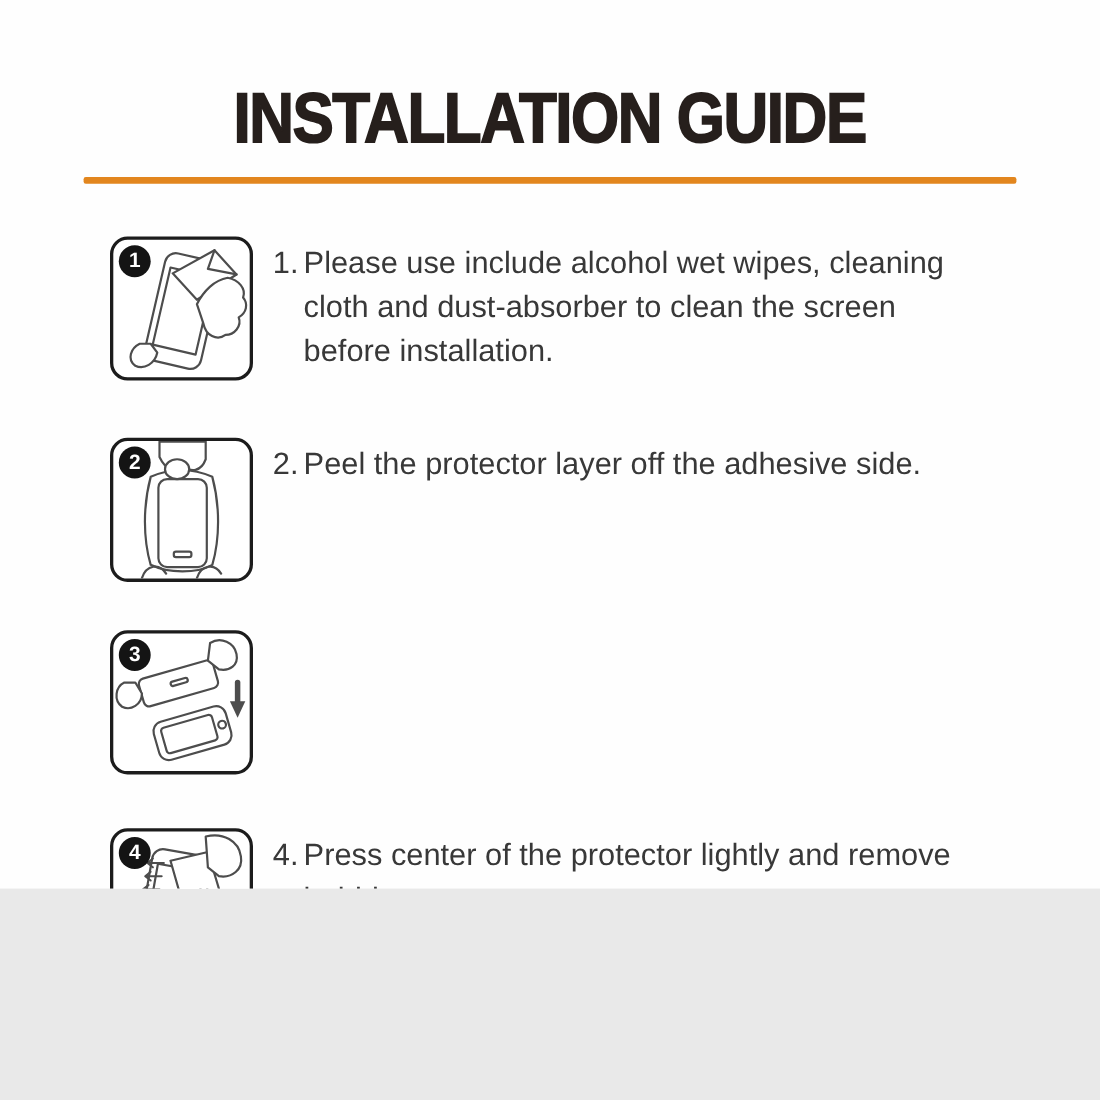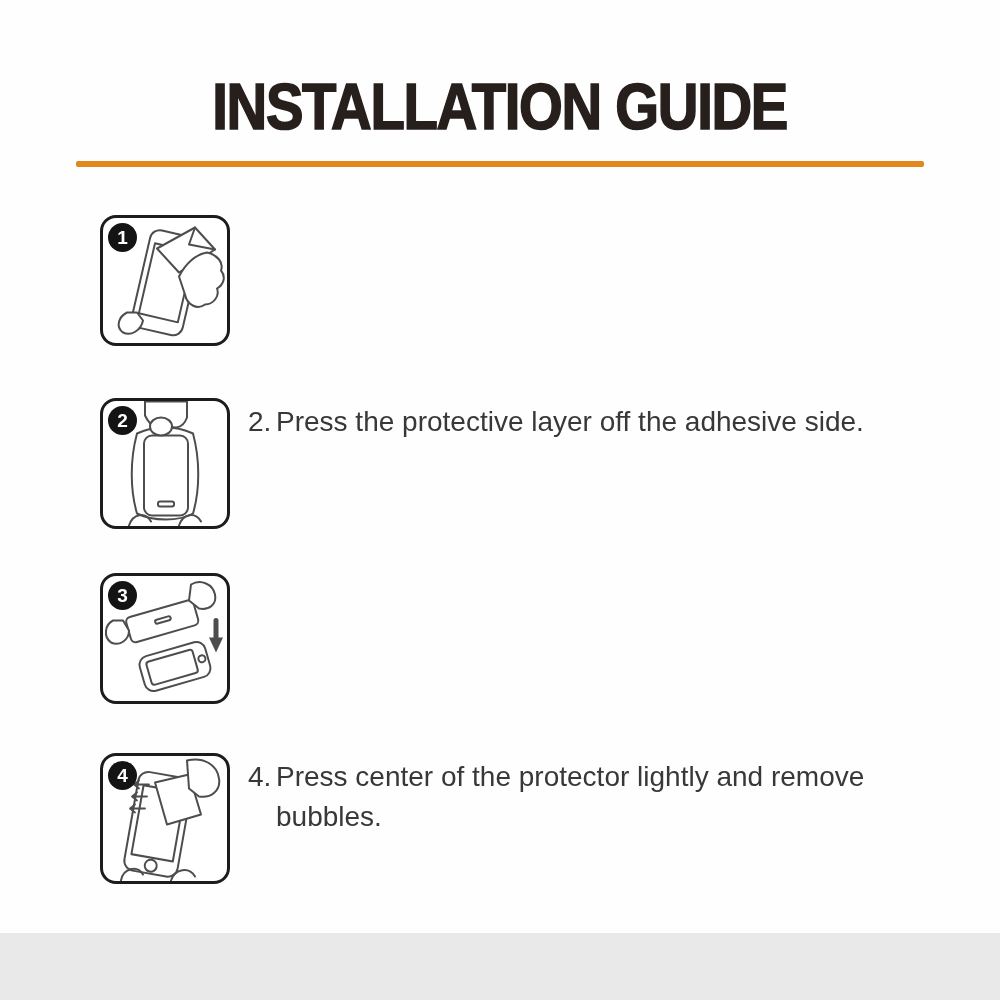--- a/index.html
+++ b/index.html
@@ -1,17 +1,17 @@
 <!DOCTYPE html>
 <html><head>
 <meta charset="utf-8">
 <style>
   html,body{margin:0;padding:0;background:#e9e9e9;}
   .page{
-    position:relative;width:1000px;height:933px;margin:0 auto;
+    position:relative;width:1000px;height:808px;margin:0 auto;
     background:#fefefe;font-family:"Liberation Sans",sans-serif;overflow:hidden;
   }
   .title{
     position:absolute;top:70px;left:0;width:100%;text-align:center;margin:0;
   }
   .title span{
     display:inline-block;font-size:64px;font-weight:700;letter-spacing:-1.5px;
     color:#261f1c;-webkit-text-stroke:1.6px #261f1c;
     transform:scaleX(0.88);transform-origin:center;white-space:nowrap;
   }
@@ -59,36 +59,39 @@
         <g transform="rotate(13 62 66)">
           <rect x="37" y="14" width="52" height="100" rx="10"></rect>
           <rect x="43" y="28" width="40" height="72"></rect>
         </g>
         <path d="M54 30 L92 9 L112 31 L76 54 Z"></path>
         <path class="nf" d="M92 9 L86 26 L112 31"></path>
         <path d="M104 34 C114 36 121 44 118 52 C123 58 121 66 114 70 C117 78 110 86 102 86 C94 92 84 86 82 76 L76 58 C82 46 92 36 104 34 Z"></path>
         <path d="M24 94 C16 98 12 108 20 114 C28 118 38 112 40 102 L34 94 Z"></path>
       </svg>
     </div>
+    <p class="text"><span class="num">1.</span><span class="body">Please use include alcohol wet wipes, cleaning
+cloth and dust-absorber to clean the screen
+before installation.</span></p>
   </section>
 
   <section class="step s2">
     <div class="figure">
       <span class="badge">2</span>
       <svg class="art" viewBox="0 0 124 124" aria-hidden="true">
         <path d="M34 32 C27 58 27 88 34 112 C50 120 76 120 90 112 C97 88 97 58 90 32 C72 24 52 24 34 32 Z"></path>
         <rect x="41" y="34" width="44" height="80" rx="8"></rect>
         <rect x="55" y="100" width="16" height="5" rx="2"></rect>
         <path d="M42 0 L42 14 C48 27 58 29 64 21 C70 29 80 27 84 16 L84 0 Z"></path>
         <ellipse cx="58" cy="25" rx="11" ry="9"></ellipse>
         <path class="nf" d="M26 124 C30 112 42 110 48 120"></path>
         <path class="nf" d="M76 124 C80 112 92 110 98 120"></path>
       </svg>
     </div>
-    <p class="text"><span class="num">2.</span><span class="body">Press the protective layer off the adhesive side.</span></p>
+    <p class="text"><span class="num">2.</span><span class="body">Peel the protector layer off the adhesive side.</span></p>
   </section>
 
   <section class="step s3">
     <div class="figure">
       <span class="badge">3</span>
       <svg class="art" viewBox="0 0 124 124" aria-hidden="true">
         <g transform="rotate(-16 72 90)">
           <rect x="38" y="72" width="68" height="36" rx="9"></rect>
           <rect x="45" y="78" width="48" height="24" rx="3"></rect>
           <circle cx="100" cy="90" r="3.5"></circle>

